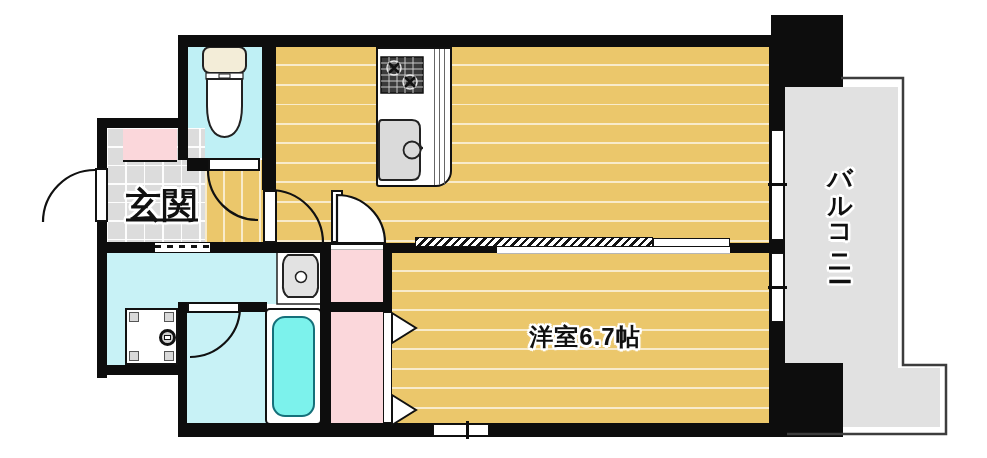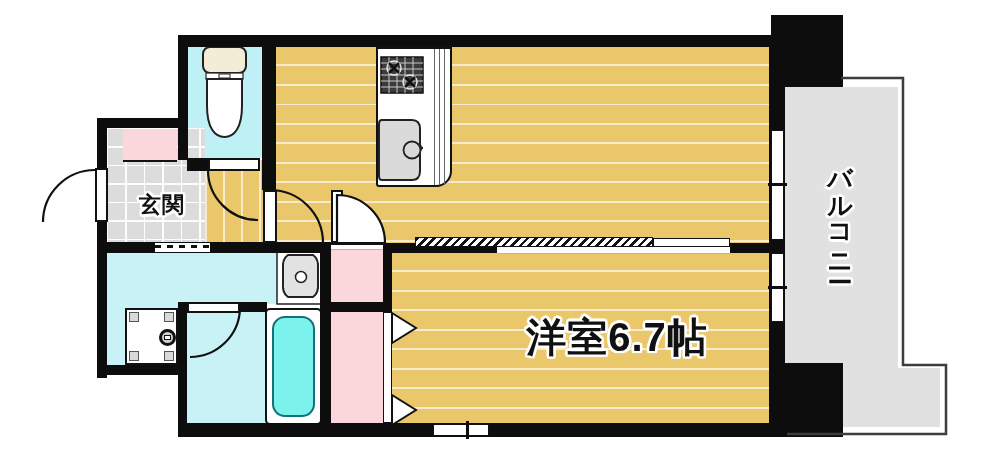--- a/index.html
+++ b/index.html
@@ -151,17 +151,17 @@
     <path d="M841,78 L903,78 L903,365 L946,365 L946,434 L787,434" fill="none" stroke="#3d3d3d" stroke-width="2.5"></path>
     <path d="M95,170 A52,52 0 0 0 43,222" fill="none" stroke="#111" stroke-width="2.2"></path>
     <path d="M208,170 A50,50 0 0 0 258,220" fill="none" stroke="#111" stroke-width="2.2"></path>
     <path d="M270,190 A53,53 0 0 1 323,243" fill="none" stroke="#111" stroke-width="2.2"></path>
     <path d="M337,195 L337,243 L385,243 A48,48 0 0 0 337,195 z" fill="#fff" stroke="#111" stroke-width="2.2"></path>
     <path d="M240,309 A50,50 0 0 1 190,357" fill="none" stroke="#111" stroke-width="2.2"></path>
     <path d="M392,313 L416,328 L392,343 z" fill="#fff" stroke="#111" stroke-width="2"></path>
     <path d="M392,395 L416,410 L392,425 z" fill="#fff" stroke="#111" stroke-width="2"></path>
   </svg>
 
-  <div class="room-label" style="left:617px;top:337px;font-size:40px;">洋室6.7帖</div>
-  <div class="room-label" style="left:162px;top:205px;font-size:22px;">玄関</div>
+  <div class="room-label" style="left:585px;top:337px;font-size:24px;">洋室6.7帖</div>
+  <div class="room-label" style="left:162px;top:205px;font-size:35px;text-decoration:underline;">玄関</div>
   <div class="room-label v-label" style="left:841px;top:150px;font-size:25px;transform:translate(-50%,0);">バルコニー</div>
 
 </div>
 
 </body></html>

